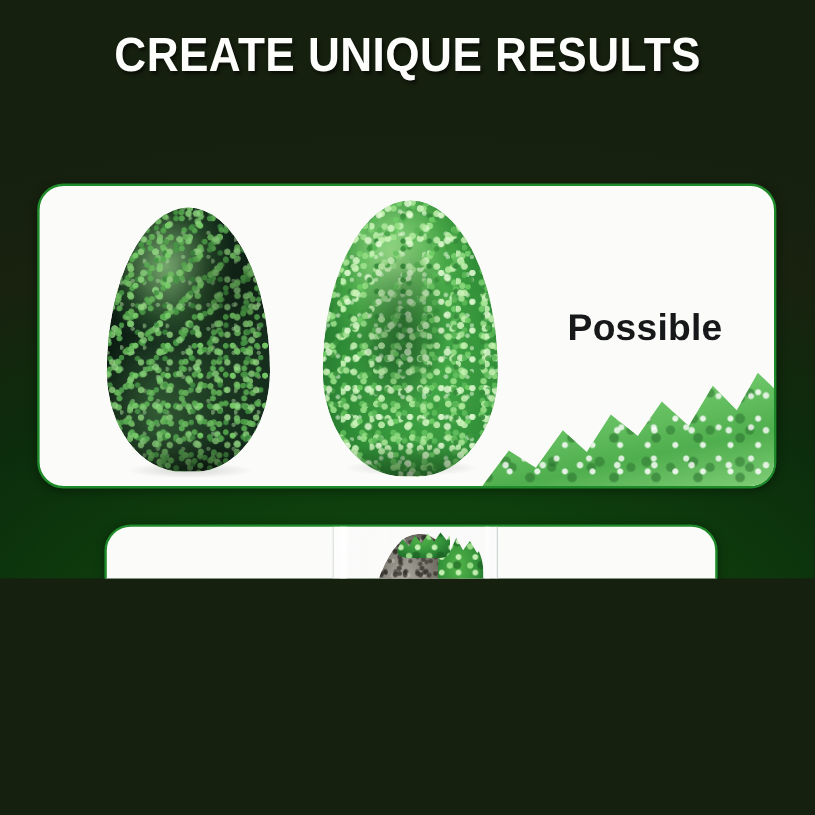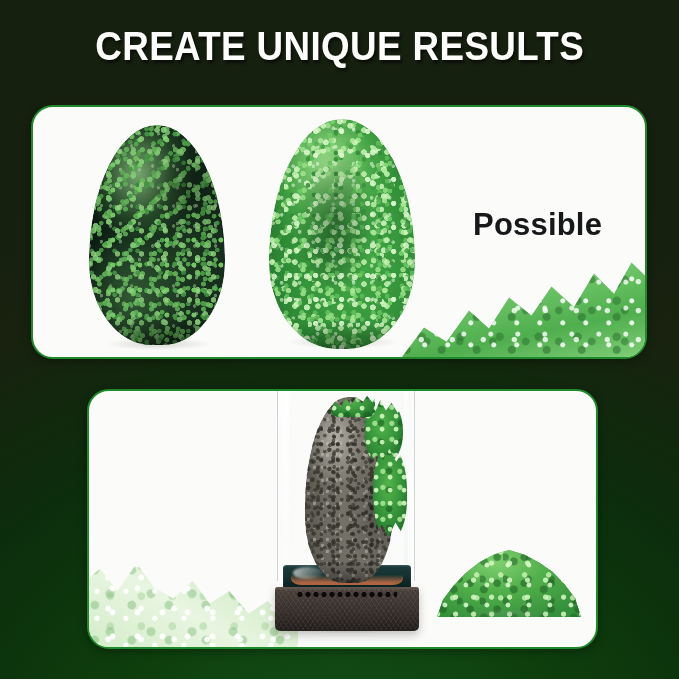--- a/index.html
+++ b/index.html
@@ -3,21 +3,21 @@
 <meta charset="utf-8">
 <style>
   * { margin:0; padding:0; box-sizing:border-box; }
   html,body{ width:679px; height:679px; overflow:hidden; }
   body{
     font-family:"Liberation Sans", sans-serif;
     background:#16200f;
     position:relative;
   }
   #root{
-    position:absolute; inset:0; width:679px; height:679px; overflow:hidden;
+    position:absolute; inset:0; width:679px; height:482px; overflow:hidden;
     background:
       radial-gradient(ellipse 120% 90% at 50% 112%, #15521a 0%, #0e3f0d 28%, #0c2d0c 55%, #18220f 80%, #16200f 100%);
   }
 
   
   .title-bar{
     position:absolute; left:0; top:24px; width:679px; text-align:center;
   }
   .title-text{
     display:inline-block;
@@ -32,20 +32,21 @@
   }
 
   
   .panel{
     position:absolute;
     background:#fbfbf9;
     border:2px solid #1f8a2a;
     border-radius:22px;
     overflow:hidden;
     box-shadow:0 2px 8px rgba(0,0,0,0.35);
+    margin-top:48px;
   }
   .panel-top{ left:31px; top:105px; width:616px; height:254px; }
   .panel-bottom{ left:87px; top:389px; width:511px; height:260px; }
 
   .panel-inner{ position:absolute; inset:0; overflow:hidden; }
 
   
   .cmp-label{
     position:absolute;
     color:#17181a;

